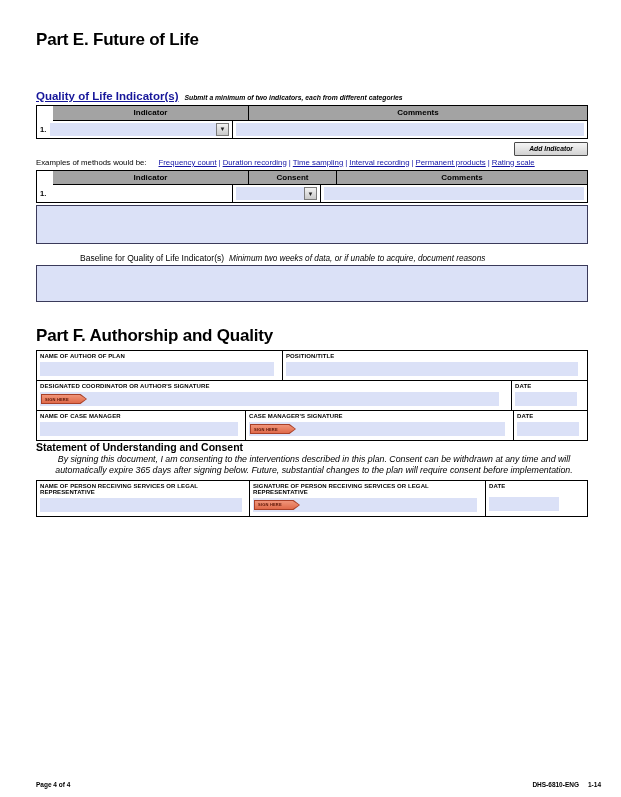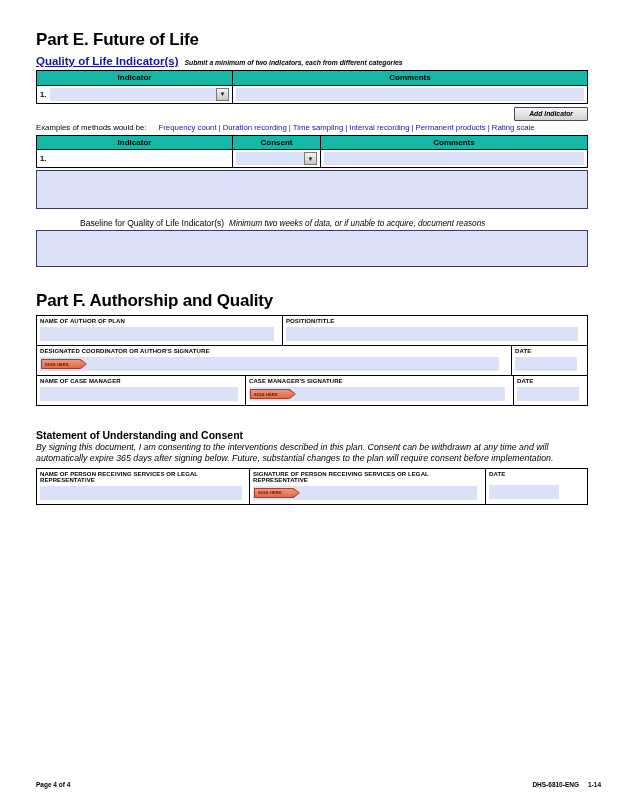--- a/index.html
+++ b/index.html
@@ -10,26 +10,26 @@
     overflow:hidden;
   }
   .content { padding:30px 33px 0 36px; }
 
   
   .part-title { font-size:17px; font-weight:bold; letter-spacing:-0.2px; }
   .section-title { font-size:11.5px; font-weight:bold; }
 
   
   .qol-link-row { margin-top:5px; display:flex; align-items:baseline; gap:6px; }
-  .big-link { font-size:11.5px; font-weight:bold; color:#16169a; text-decoration:underline; cursor:pointer; }
+  .big-link { font-size:11.5px; font-weight:bold; color:#16169a; text-decoration:underline; cursor:pointer;margin-top:35px; }
   .small-italic { font-size:6.8px; font-style:italic; font-weight:bold; }
 
   
   .ftable { border:1.5px solid #000; margin-top:3px; }
-  .ftable .hrow { display:flex; background:#14b8a6; border-bottom:1.5px solid #000; }
+  .ftable .hrow { display:flex; background:#a3a3a3; border-bottom:1.5px solid #000;margin-left:16px; }
   .ftable .hcell { font-size:8px; font-weight:bold; text-align:center; padding:2px 0 2.5px; }
   .ftable .brow { display:flex; }
   .ftable .bcell { padding:2px 3px; display:flex; align-items:center; min-height:17px; }
   .cdiv { border-right:1.2px solid #000; }
   .rownum { font-size:7.5px; font-weight:bold; margin-right:4px; }
 
   
   .field { background:#dbe1f7; border:none; height:12px; font-size:9px; font-family:"Liberation Sans",sans-serif; padding:0 2px; }
   .grow { flex:1; }
   .tarea { display:block; width:100%; background:#dbe1f7; border:1px solid #3a3a5a; resize:none; font-size:10px; font-family:"Liberation Sans",sans-serif; padding:2px 3px; }
@@ -46,21 +46,21 @@
   .btn-row { display:flex; justify-content:flex-end; margin-top:3px; }
   .add-btn {
     font-size:6.8px; font-weight:bold; font-style:italic; font-family:"Liberation Sans",sans-serif;
     background:linear-gradient(#f5f5f5,#d2d2d2); border:1px solid #4a4a4a; border-radius:1px;
     padding:2.5px 14px; cursor:pointer;
   }
 
   
   .methods-row { margin-top:2px; font-size:7.8px; }
   .methods-row .prefix { margin-right:12px; }
-  .mlink { color:#1414a6; cursor:pointer; }
+  .mlink { color:#1414a6; text-decoration:underline; cursor:pointer; }
   .msep { color:#1414a6; margin:0 2px; }
 
   
   .plain-label { font-size:8.5px; margin-top:12px; }
   .label-note-row { display:flex; align-items:baseline; gap:5px; margin-top:9px; }
   .note-italic { font-size:8.2px; font-style:italic; }
   .plain8 { font-size:8.5px;padding-left:44px; }
 
   
   .sig-table { border:1.5px solid #000; margin-top:4px; }
@@ -82,22 +82,22 @@
   }
   .sign-arrow-inner {
     position:absolute; left:1px; top:1px; right:1px; bottom:1px;
     background:linear-gradient(#f0957a,#e06a4a);
     clip-path:polygon(0 0, 86% 0, 100% 50%, 86% 100%, 0 100%);
     display:flex; align-items:center; padding-left:3px;
     font-size:4px; font-weight:bold; color:#5a1405; letter-spacing:0.2px;
   }
 
   
-  .consent-title { font-size:10.5px; font-weight:bold; margin-top:23px; }
-  .consent-body { font-size:8.8px; font-style:italic; margin-top:1px; line-height:1.25; width:556px; }
+  .consent-title { font-size:10.5px; font-weight:bold; margin-top:0; }
+  .consent-body { font-size:8.8px; font-style:italic; margin-top:1px; line-height:1.25; width:556px;text-align:center; }
 
   
   .footer { position:absolute; left:36px; right:20px; bottom:9px; display:flex; justify-content:space-between; }
   .footer .f { font-size:6.5px; font-weight:bold; }
   .footer .fr { display:flex; gap:9px; }
 </style>
 </head>
 <body>
 
 <div class="page">

